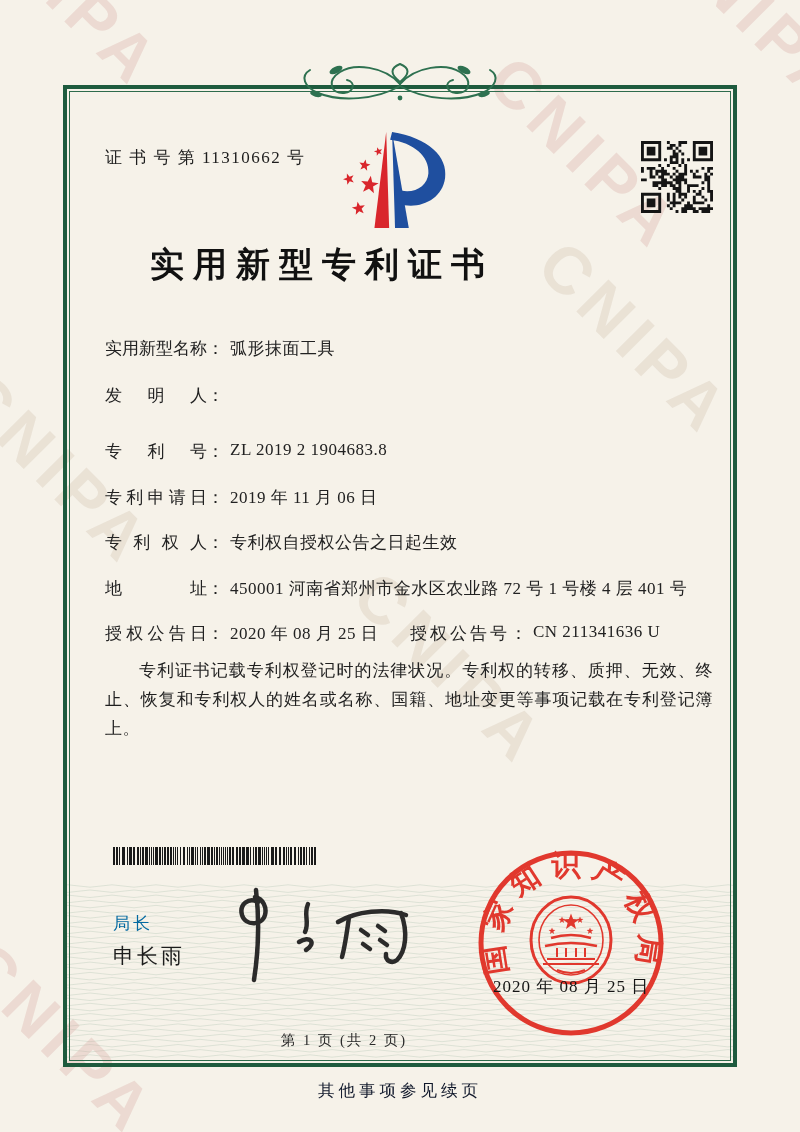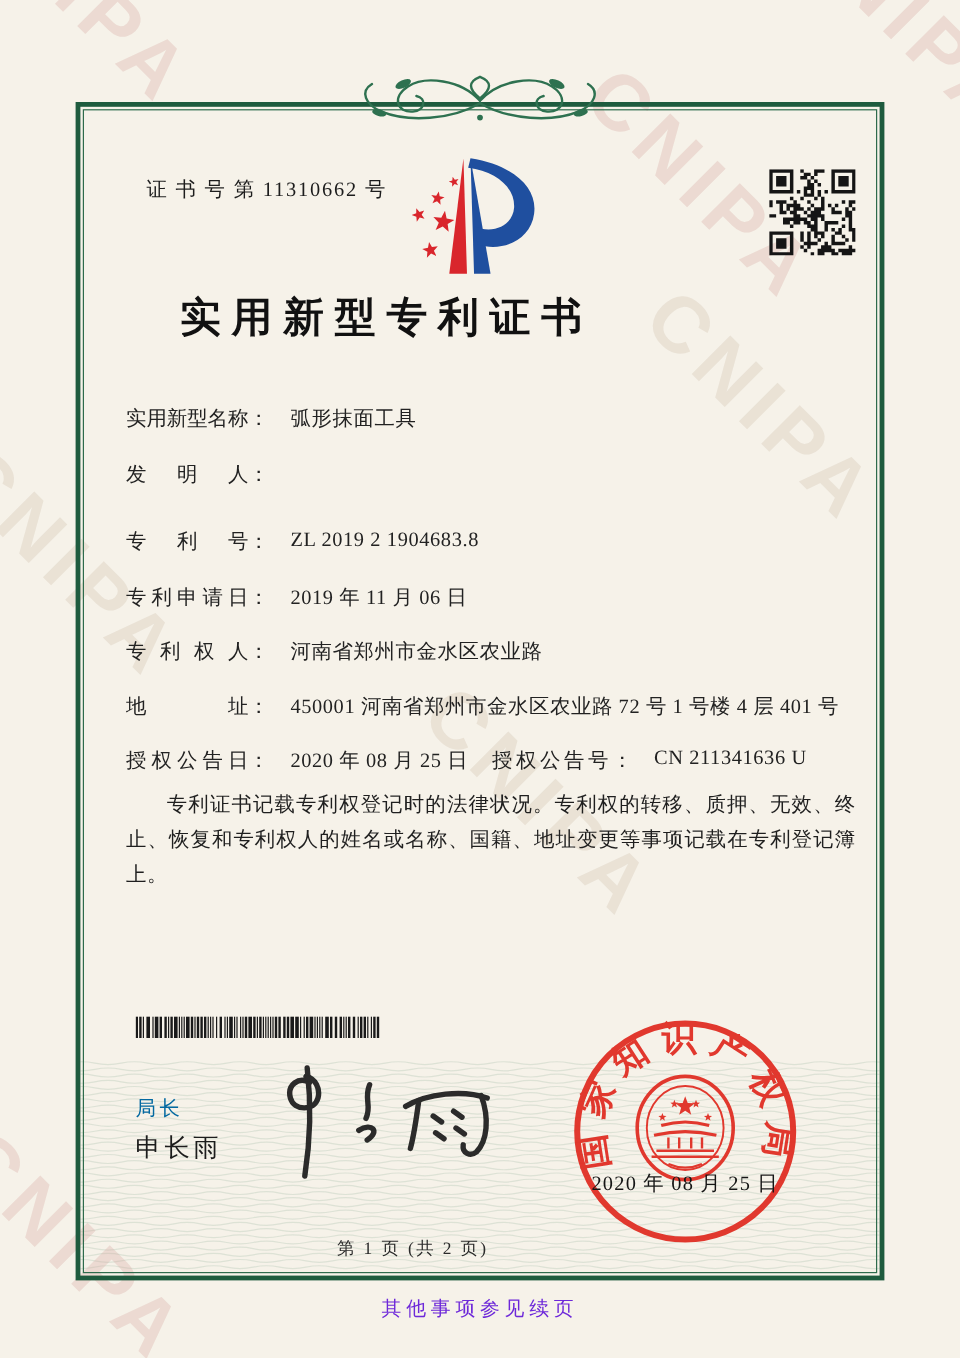--- a/index.html
+++ b/index.html
@@ -23,32 +23,32 @@
   
   .wm{
     font-family:"Liberation Sans","DejaVu Sans",sans-serif;
     font-weight:bold;font-size:66px;letter-spacing:8px;
     transform:rotate(45deg);transform-origin:center;
     white-space:nowrap;z-index:1;user-select:none;
   }
   .wm-pink{color:rgba(214,169,163,0.32);}
   .wm-faint{color:rgba(205,190,170,0.30);}
   
-  .cert-no{left:122px;top:146px;font-size:17px;letter-spacing:1.5px;color:#1d1d1d;z-index:3;}
+  .cert-no{left:105px;top:146px;font-size:17px;letter-spacing:1.5px;color:#1d1d1d;z-index:3;}
   .logo{left:333px;top:128px;z-index:3;}
   .qr{left:641px;top:141px;z-index:3;}
   .doc-title{
     left:0;top:242px;width:644px;text-align:center;
     font-size:34px;font-weight:bold;letter-spacing:9px;color:#111;z-index:3;
   }
   
   .row{left:105px;font-size:17px;z-index:3;white-space:nowrap;}
   .flabel{display:inline-block;width:102px;text-align:justify;text-align-last:justify;vertical-align:top;}
   .colon{display:inline-block;vertical-align:top;}
-  .fvalue{display:inline-block;margin-left:18px;vertical-align:top;letter-spacing:0.5px;}
+  .fvalue{display:inline-block;margin-left:6px;vertical-align:top;letter-spacing:0.5px;}
   .fvalue .vline{line-height:27px;}
   .grant2{position:absolute;left:305px;top:0;white-space:nowrap;}
   .grant2 .glabel{letter-spacing:3px;}
   
   .body-text{left:105px;top:656px;width:608px;z-index:3;}
   .body-text p{
     margin:0;font-size:17px;line-height:29px;text-indent:2em;
     text-align:justify;letter-spacing:0.4px;color:#1f1f1f;
   }
   
@@ -56,21 +56,21 @@
   .barcode{left:113px;top:847px;z-index:3;}
   .officer-title{left:113px;top:912px;font-size:17px;letter-spacing:3px;z-index:3;color:#0369a1;}
   .officer-name{left:113px;top:942px;font-size:21px;letter-spacing:3px;z-index:3;color:#1c1c1c;}
   .signature{left:220px;top:884px;z-index:3;}
   .seal-svg{left:471px;top:843px;z-index:4;opacity:0.93;}
   .seal-date{
     left:471px;top:975px;width:200px;text-align:center;
     font-size:17px;color:#151515;z-index:5;letter-spacing:1px;
   }
   .page-num{left:63px;top:1031px;width:562px;text-align:center;font-size:14.5px;color:#2a2a2a;z-index:3;letter-spacing:2px;}
-  .note{left:0;top:1080px;width:800px;text-align:center;font-size:16.5px;color:#6d28d9;z-index:3;letter-spacing:4px;}
+  .note{left:0;top:1080px;width:800px;text-align:center;font-size:16.5px;color:#0f172a;z-index:3;letter-spacing:4px;}
   .ornament{left:278px;top:58px;z-index:3;}
 </style>
 </head>
 <body style="--border-green: #1e5b3e; --border-green2: #2e6b4c; background: rgb(246, 242, 233);">
 
 <div class="abs wm wm-pink" style="left:-55px;top:-48px;">CNIPA</div>
 <div class="abs wm wm-pink" style="left:635px;top:-25px;">CNIPA</div>
 <div class="abs wm wm-pink" style="left:465px;top:115px;">CNIPA</div>
 <div class="abs wm wm-faint" style="left:515px;top:300px;">CNIPA</div>
 <div class="abs wm wm-faint" style="left:-65px;top:430px;">CNIPA</div>
@@ -162,21 +162,21 @@
 <div class="abs row" style="top:384px">
   <span class="flabel">发明人</span><span class="colon">：</span><span class="fvalue"></span>
 </div>
 <div class="abs row" style="top:440px">
   <span class="flabel">专利号</span><span class="colon">：</span><span class="fvalue">ZL 2019 2 1904683.8</span>
 </div>
 <div class="abs row" style="top:486px">
   <span class="flabel">专利申请日</span><span class="colon">：</span><span class="fvalue">2019 年 11 月 06 日</span>
 </div>
 <div class="abs row" style="top:531px">
-  <span class="flabel">专利权人</span><span class="colon">：</span><span class="fvalue">河南省郑州市金水区农业路</span>
+  <span class="flabel">专利权人</span><span class="colon">：</span><span class="fvalue">专利权自授权公告之日起生效</span>
 </div>
 <div class="abs row" style="top:577px">
   <span class="flabel">地址</span><span class="colon">：</span><span class="fvalue">450001 河南省郑州市金水区农业路 72 号 1 号楼 4 层 401 号</span>
 </div>
 <div class="abs row" style="top:622px">
   <span class="flabel">授权公告日</span><span class="colon">：</span><span class="fvalue">2020 年 08 月 25 日</span>
   <span class="grant2"><span class="glabel">授权公告号</span><span class="colon">：</span><span class="fvalue">CN 211341636 U</span></span>
 </div>
 
 <div class="abs body-text">

